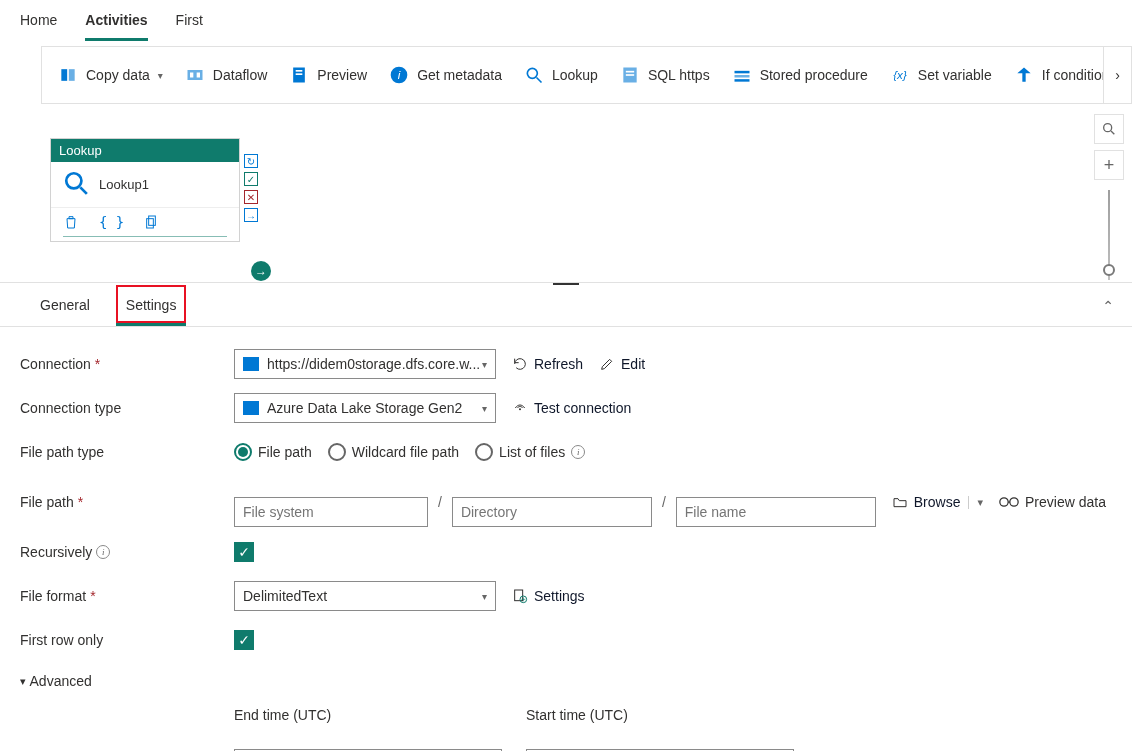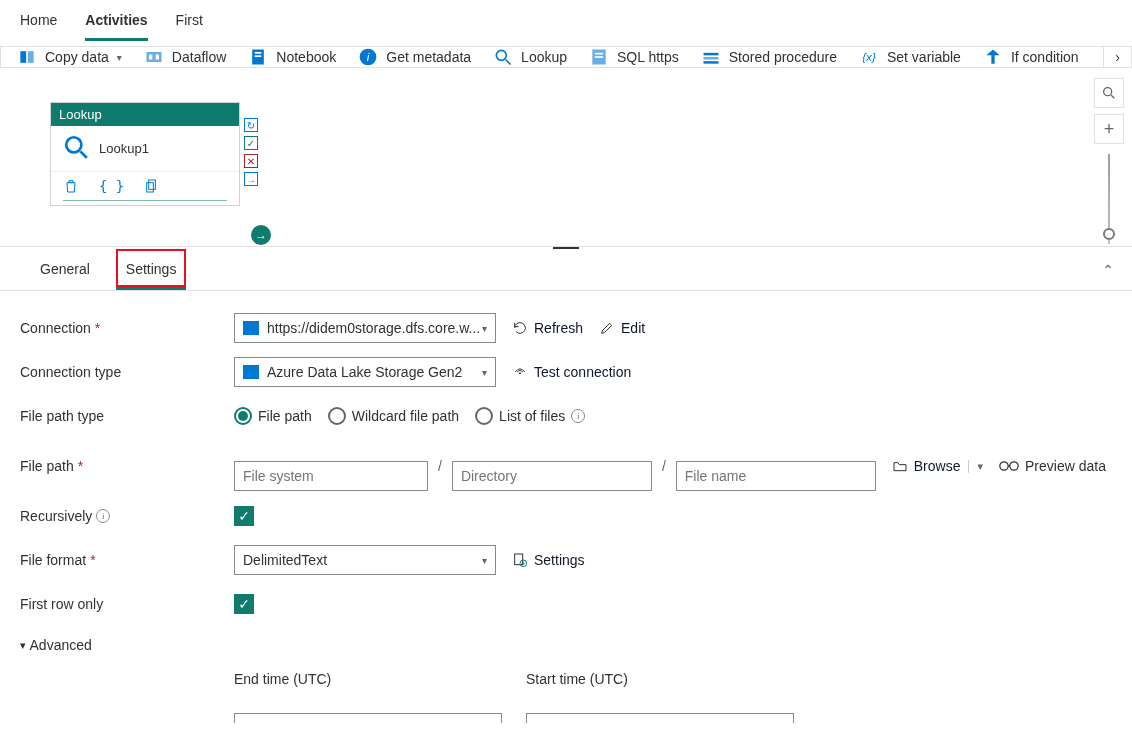--- a/index.html
+++ b/index.html
@@ -3,21 +3,21 @@
 <meta charset="utf-8">
 <style>
   * { box-sizing: border-box; margin: 0; padding: 0; font-family: "Segoe UI", -apple-system, sans-serif; }
   body { background: #ffffff; color: #323130; font-size: 14px; width: 1132px; height: 751px; overflow: hidden; position: relative; }
 
   
   .top-tabs { display: flex; gap: 28px; padding: 8px 20px 0; border-bottom: 1px solid transparent; }
   .top-tabs .tab { padding: 4px 0 10px; cursor: pointer; border-bottom: 3px solid transparent; }
   .top-tabs .tab.active { border-bottom-color: #0f7b6c; font-weight: 600; }
 
-  .toolbar { display: flex; align-items: center; gap: 22px; padding: 0 16px; border: 1px solid #e1e1e1; margin-top: 4px; background: #fff; position: relative; }
+  .toolbar { display: flex; align-items: center; gap: 22px; padding: 18px 16px; border: 1px solid #e1e1e1; margin-top: 4px; background: #fff; position: relative; margin-left: 41px; }
   .toolbar-item { display: inline-flex; align-items: center; gap: 8px; cursor: pointer; }
   .toolbar-icon { width: 20px; height: 20px; display: inline-flex; align-items: center; justify-content: center; }
   .toolbar .overflow { position: absolute; right: 0; top: 0; bottom: 0; width: 28px; border-left: 1px solid #e1e1e1; display: flex; align-items: center; justify-content: center; background: #fff; }
 
   
   .canvas { position: relative; height: 175px; border-bottom: 1px solid #e1e1e1; margin-top: 4px; }
   .canvas-node { position: absolute; left: 50px; top: 30px; width: 190px; background: #fff; border: 1px solid #d2d2d2; }
   .node-header { background: #0f7b6c; color: #fff; padding: 4px 8px; font-size: 13px; }
   .node-body { display: flex; align-items: center; gap: 10px; padding: 8px 12px; text-align: center; }
   .node-footer { display: flex; gap: 20px; padding: 6px 12px 8px; border-top: 1px solid #eee; }
@@ -114,21 +114,21 @@
     <span>Dataflow</span>
   </div>
   <div class="toolbar-item">
     <span class="toolbar-icon">
       <svg viewBox="0 0 24 24" width="20" height="20">
           <rect x="5" y="3" width="14" height="18" fill="#0078d4"></rect>
           <rect x="8" y="6" width="8" height="2" fill="#fff"></rect>
           <rect x="8" y="10" width="8" height="2" fill="#fff"></rect>
         </svg>
     </span>
-    <span>Notebook</span>
+    <span>Preview</span>
   </div>
   <div class="toolbar-item">
     <span class="toolbar-icon">
       <svg viewBox="0 0 24 24" width="20" height="20">
           <circle cx="12" cy="12" r="10" fill="#0078d4"></circle>
           <text x="12" y="17" font-size="14" fill="#fff" text-anchor="middle" font-family="Georgia" font-style="italic">i</text>
         </svg>
     </span>
     <span>Get metadata</span>
   </div>

